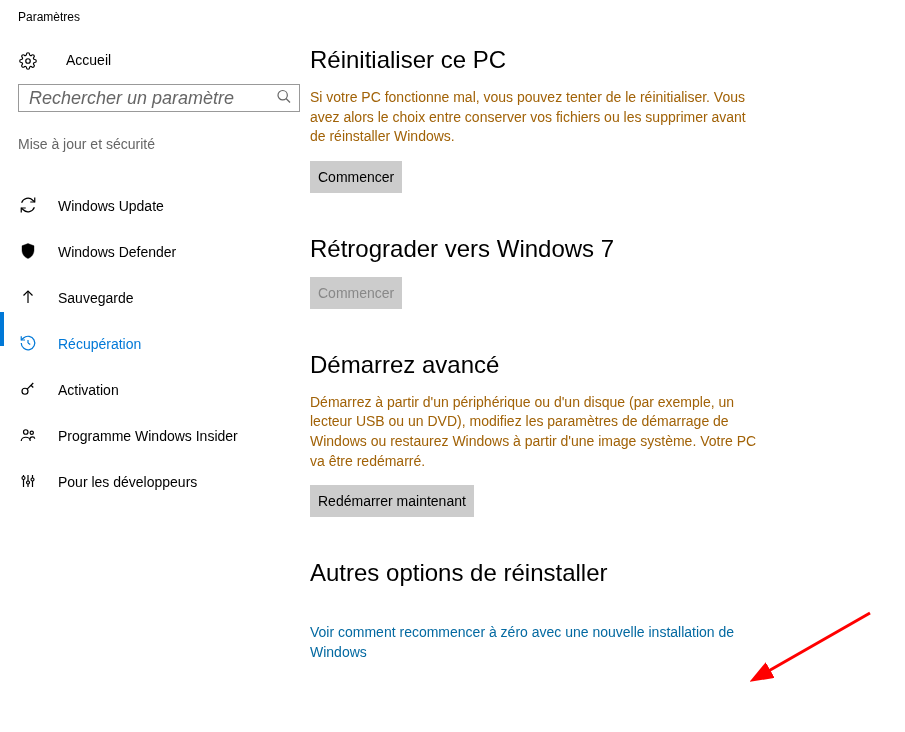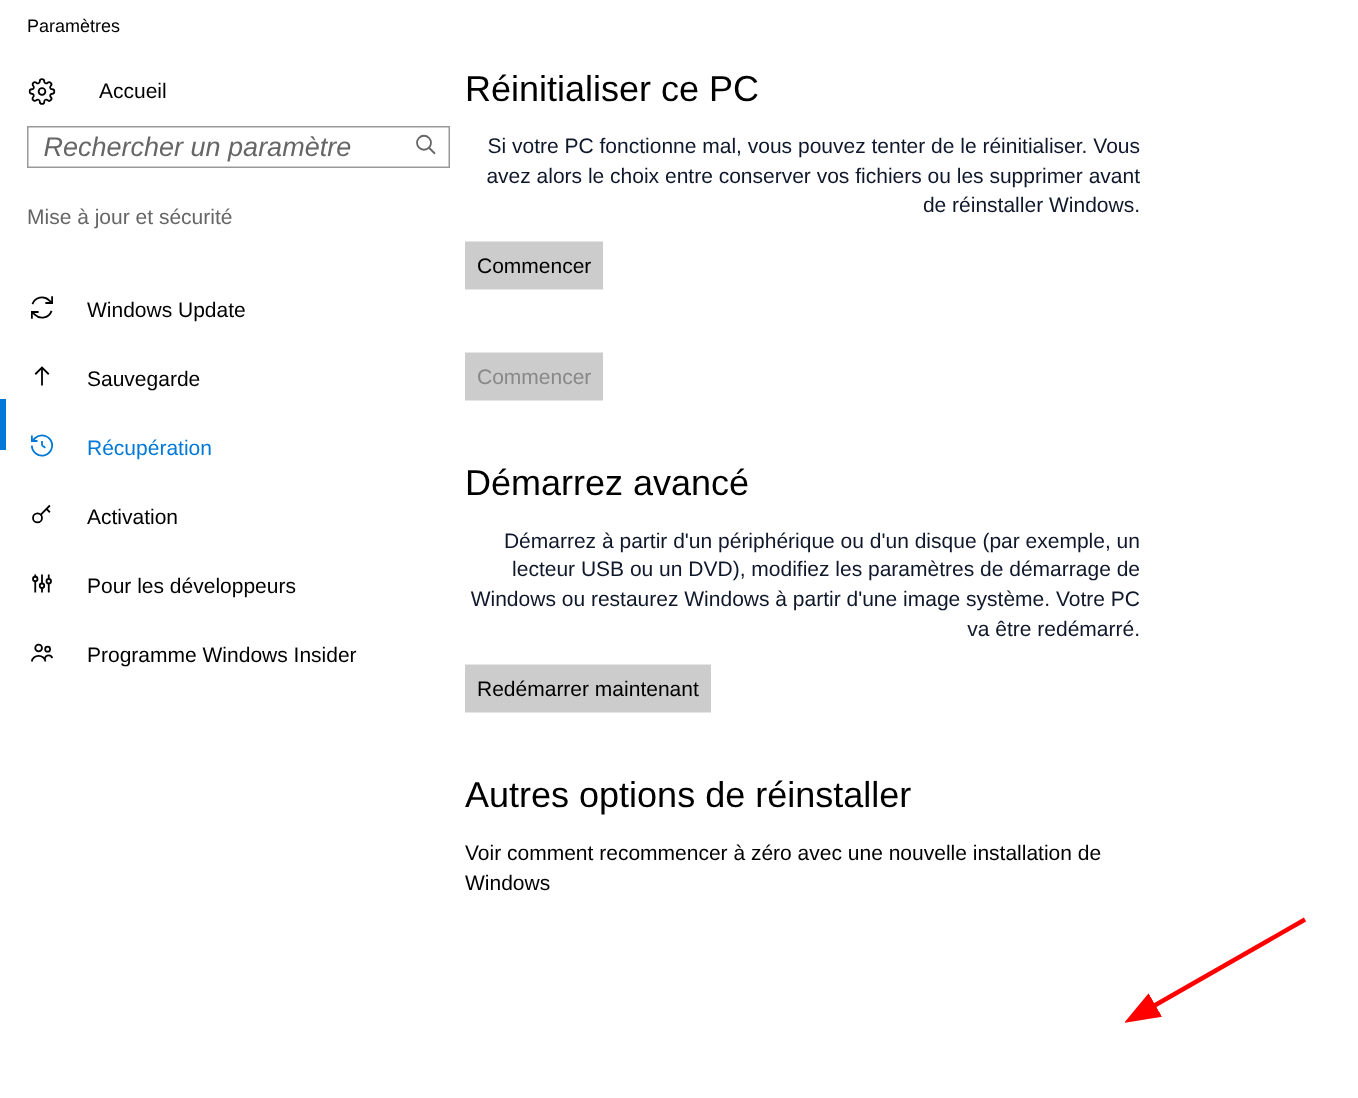--- a/index.html
+++ b/index.html
@@ -98,47 +98,47 @@
   }
   h2.section-title {
     font-weight: 300;
     font-size: 24px;
     margin: 0 0 14px 0;
     color: #000;
   }
   .section-body {
     font-size: 14px;
     line-height: 1.4;
-    color: #0f172a;
+    color: #a16207;
     margin-bottom: 14px;
     max-width: 450px;
-    text-align: right;
   }
   .btn {
     display: inline-block;
     background: #ccc;
     border: none;
     padding: 8px 8px;
     font-size: 14px;
     font-family: inherit;
     color: #000;
     cursor: pointer;
   }
   .btn[disabled] {
     color: #888;
     cursor: default;
   }
   .section { margin-bottom: 42px; }
   .link {
-    color: #000000;
+    color: #0369a1;
     font-size: 14px;
     cursor: pointer;
     line-height: 1.4;
     display: inline-block;
     max-width: 450px;
+    margin-top: 22px;
   }
   
   .arrow {
     position: absolute;
     pointer-events: none;
   }
 </style>
 </head>
 <body>
 
@@ -174,20 +174,28 @@
         <svg width="18" height="18" viewBox="0 0 24 24" fill="none" stroke="#000" stroke-width="1.6">
           <path d="M21 2v6h-6"></path>
             <path d="M3 22v-6h6"></path>
           <path d="M3.5 9a9 9 0 0 1 14.85-3.36L21 8"></path>
           <path d="M20.5 15a9 9 0 0 1-14.85 3.36L3 16"></path>
         </svg>
       </span>
       <span class="label">Windows Update</span>
     </div>
 
+    <div class="nav-item">
+      <span class="icon-slot">
+        <svg width="18" height="18" viewBox="0 0 24 24" fill="#000" stroke="#000" stroke-width="0.5">
+          <path d="M12 2 L20 5 V11 C20 16 16.5 20.5 12 22 C7.5 20.5 4 16 4 11 V5 Z"></path>
+        </svg>
+      </span>
+      <span class="label">Windows Defender</span>
+    </div>
 
     <div class="nav-item">
       <span class="icon-slot">
         <svg width="18" height="18" viewBox="0 0 24 24" fill="none" stroke="#000" stroke-width="1.6">
           <line x1="12" y1="20" x2="12" y2="4"></line>
           <polyline points="6 10 12 4 18 10"></polyline>
           <line x1="4" y1="22" x2="20" y2="22" stroke-width="0"></line>
         </svg>
       </span>
       <span class="label">Sauvegarde</span>
@@ -207,59 +215,60 @@
 
     <div class="nav-item">
       <span class="icon-slot">
         <svg width="18" height="18" viewBox="0 0 24 24" fill="none" stroke="#000" stroke-width="1.6">
           <circle cx="8" cy="15" r="4"></circle>
           <line x1="10.5" y1="12.5" x2="19" y2="4"></line>
           <line x1="16" y1="7" x2="19" y2="10"></line>
         </svg>
       </span>
       <span class="label">Activation</span>
+    </div>
+
+    <div class="nav-item">
+      <span class="icon-slot">
+        <svg width="18" height="18" viewBox="0 0 24 24" fill="none" stroke="#000" stroke-width="1.6">
+          <circle cx="9" cy="8" r="3"></circle>
+          <path d="M3 20c0-3 3-5 6-5s6 2 6 5"></path>
+          <circle cx="17" cy="9" r="2.2"></circle>
+          <path d="M14.5 18c0-2 1.5-3.5 3.5-3.5s2.8 1 3 2.5"></path>
+        </svg>
+      </span>
+      <span class="label">Programme Windows Insider</span>
     </div>
 
     <div class="nav-item">
       <span class="icon-slot">
         <svg width="18" height="18" viewBox="0 0 24 24" fill="none" stroke="#000" stroke-width="1.6">
           <line x1="6" y1="4" x2="6" y2="20"></line>
           <line x1="12" y1="4" x2="12" y2="20"></line>
           <line x1="18" y1="4" x2="18" y2="20"></line>
           <circle cx="6" cy="8" r="2" fill="#fff"></circle>
           <circle cx="12" cy="14" r="2" fill="#fff"></circle>
           <circle cx="18" cy="10" r="2" fill="#fff"></circle>
         </svg>
       </span>
       <span class="label">Pour les développeurs</span>
     </div>
 
-    <div class="nav-item">
-      <span class="icon-slot">
-        <svg width="18" height="18" viewBox="0 0 24 24" fill="none" stroke="#000" stroke-width="1.6">
-          <circle cx="9" cy="8" r="3"></circle>
-          <path d="M3 20c0-3 3-5 6-5s6 2 6 5"></path>
-          <circle cx="17" cy="9" r="2.2"></circle>
-          <path d="M14.5 18c0-2 1.5-3.5 3.5-3.5s2.8 1 3 2.5"></path>
-        </svg>
-      </span>
-      <span class="label">Programme Windows Insider</span>
-    </div>
-
   </div>
 
   <div class="main">
 
     <div class="section">
       <h2 class="section-title">Réinitialiser ce PC</h2>
       <div class="section-body">Si votre PC fonctionne mal, vous pouvez tenter de le réinitialiser. Vous avez alors le choix entre conserver vos fichiers ou les supprimer avant de réinstaller Windows.</div>
       <button class="btn">Commencer</button>
     </div>
 
     <div class="section">
+      <h2 class="section-title">Rétrograder vers Windows 7</h2>
       <button class="btn" disabled="">Commencer</button>
     </div>
 
     <div class="section">
       <h2 class="section-title">Démarrez avancé</h2>
       <div class="section-body">Démarrez à partir d'un périphérique ou d'un disque (par exemple, un lecteur USB ou un DVD), modifiez les paramètres de démarrage de Windows ou restaurez Windows à partir d'une image système. Votre PC va être redémarré.</div>
       <button class="btn">Redémarrer maintenant</button>
     </div>
 
     <div class="section" style="margin-bottom:0;">

